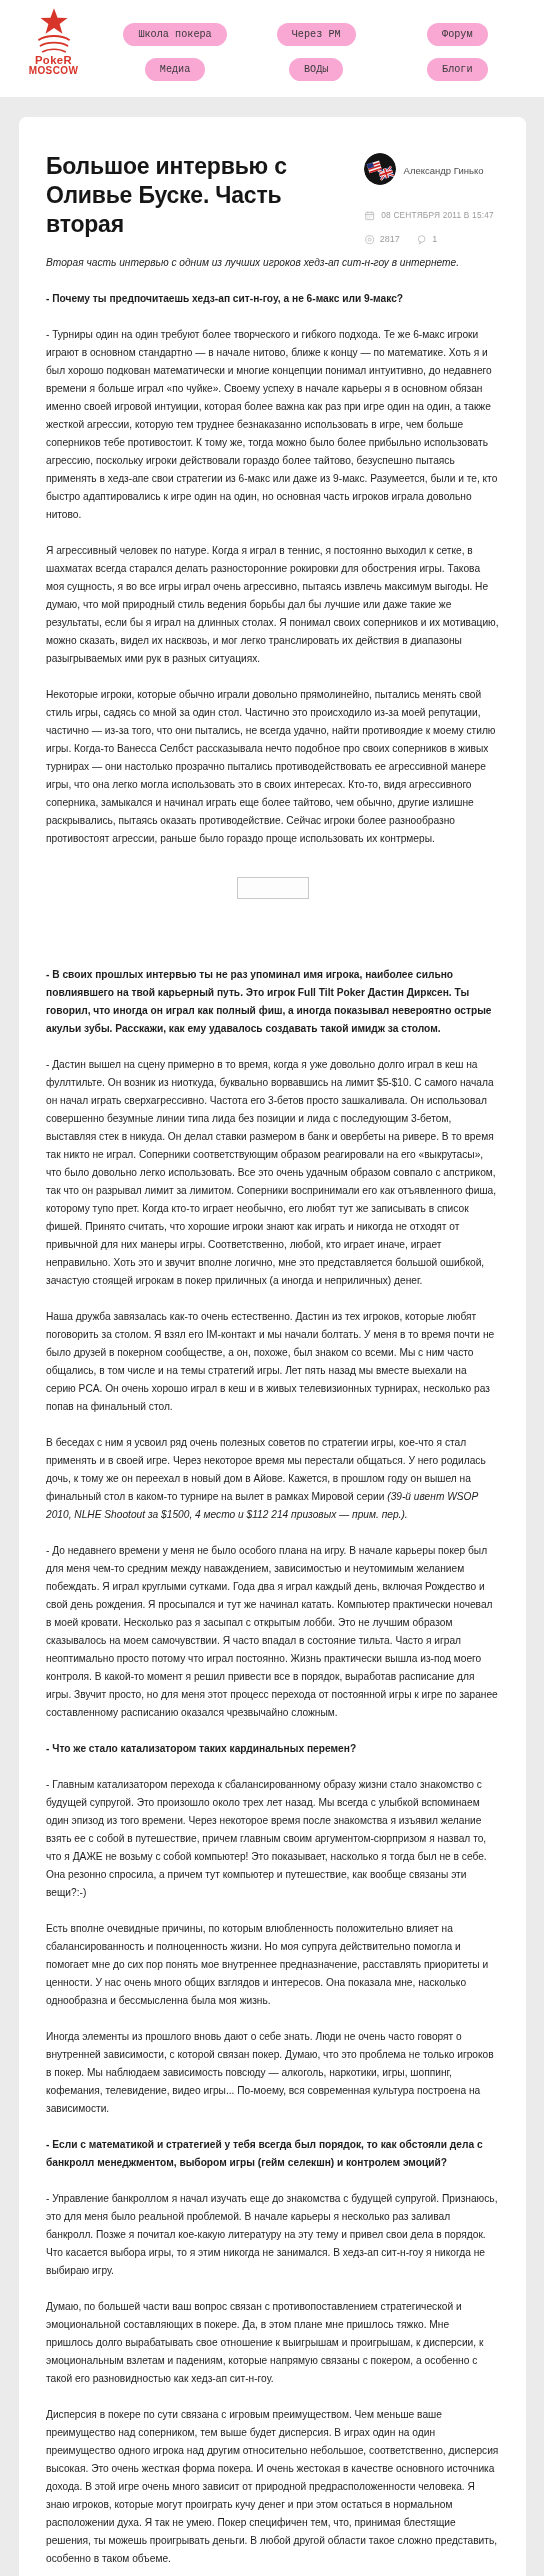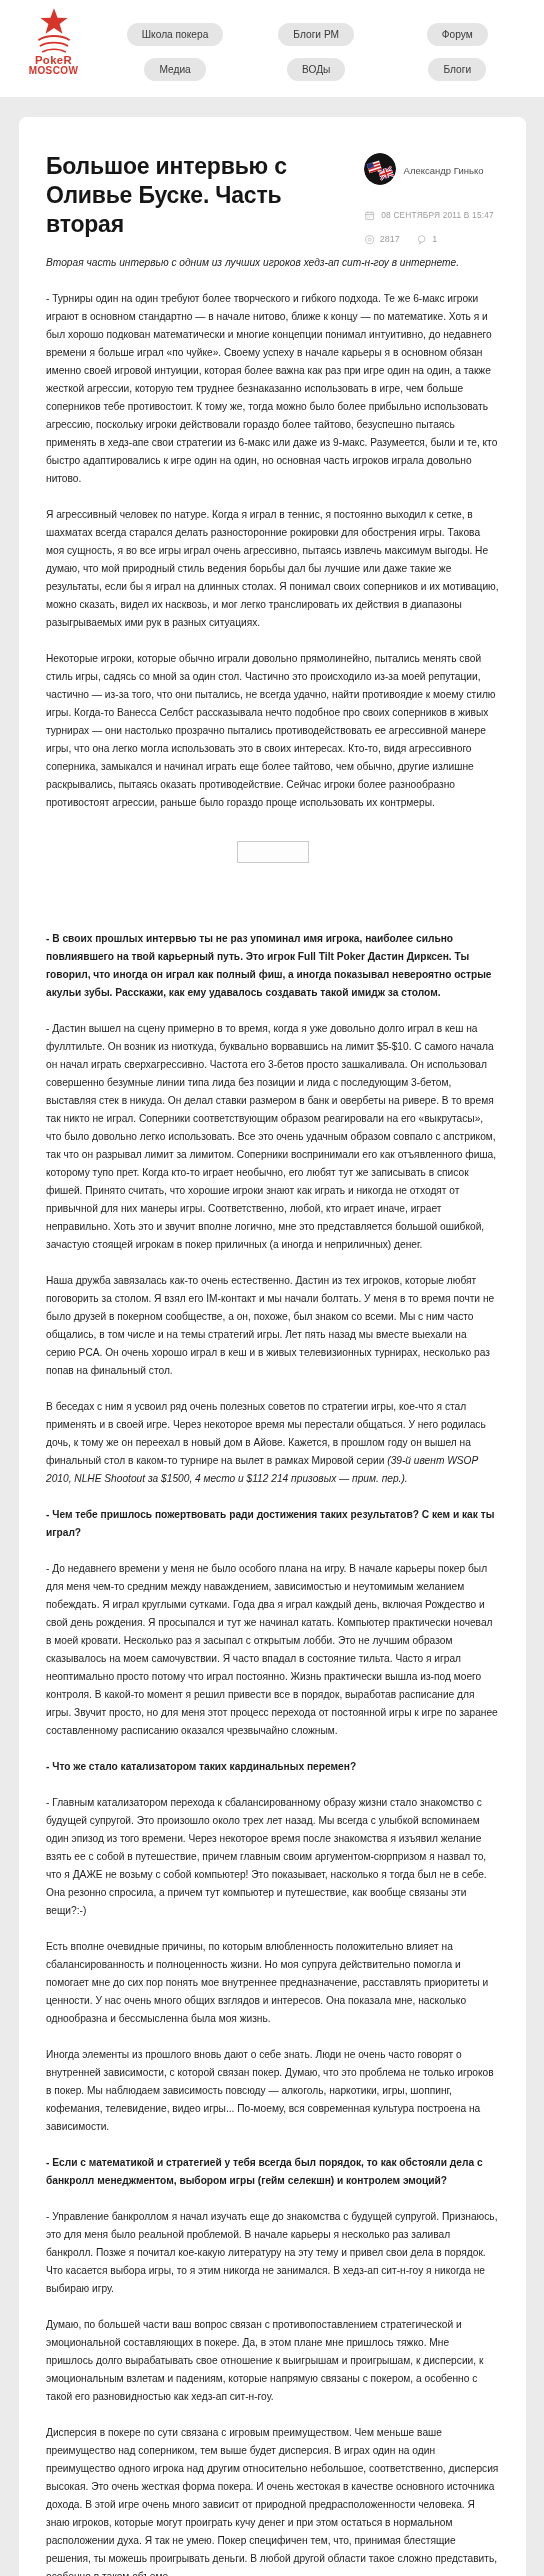--- a/index.html
+++ b/index.html
@@ -25,27 +25,27 @@
   .logo-line2{font-size:10px;display:block;}
   .nav-grid{
     flex:1;
     display:grid;
     grid-template-columns:1fr 1fr 1fr;
     grid-row-gap:12px;
     grid-column-gap:23px;
     margin:15px 7.6px 0 30px;
   }
   .nav-btn{
-    background:#e5e5e5;
+    background:#f9a8d4;
     border:none;
     border-radius:12px;
     padding:6px 15px;
     font-size:10.2px;
     color:#3a3a3a;
-    font-family:Liberation Sans, sans-serif;
+    font-family:Liberation Mono, monospace;
     cursor:pointer;
     justify-self:center;
     min-width:53px;
     white-space:nowrap;
   }
   .card{
     background:#fff;
     border-radius:7.6px;
     margin:19.7px 19px 0 19px;
     padding:35px 27px 30px 27px;
@@ -108,21 +108,21 @@
         <path d="M18 50 C27 44.5, 45 44.5, 54 50" stroke="#d7342a" stroke-width="2.4" fill="none" stroke-linecap="round"></path>
         <path d="M21 58 C29 53.5, 43 53.5, 51 58" stroke="#d7342a" stroke-width="2.2" fill="none" stroke-linecap="round"></path>
       </svg>
       <span class="logo-text">
         <span class="logo-line1">PokeR</span>
         <span class="logo-line2">MOSCOW</span>
       </span>
     </a>
     <nav class="nav-grid">
       <button class="nav-btn">Школа покера</button>
-      <button class="nav-btn">Блоги РМ</button>
+      <button class="nav-btn">Через РМ</button>
       <button class="nav-btn">Форум</button>
       <button class="nav-btn">Медиа</button>
       <button class="nav-btn">ВОДы</button>
       <button class="nav-btn">Блоги</button>
     </nav>
   </header>
 
   <main class="card">
 
     <div class="card-head">
@@ -175,29 +175,29 @@
               <path d="M8.5 16.5 L7 21 L11.5 18.2"></path>
             </svg>
             <span>1</span>
           </span>
         </div>
       </aside>
     </div>
 
     <div id="article-body">
         <p class="intro">Вторая часть интервью с одним из лучших игроков хедз-ап сит-н-гоу в интернете.</p>
+        <p class="question">- Почему ты предпочитаешь хедз-ап сит-н-гоу, а не 6-макс или 9-макс?</p>
         <p class="normal">- Турниры один на один требуют более творческого и гибкого подхода. Те же 6-макс игроки играют в основном стандартно — в начале нитово, ближе к концу — по математике. Хоть я и был хорошо подкован математически и многие концепции понимал интуитивно, до недавнего времени я больше играл «по чуйке». Своему успеху в начале карьеры я в основном обязан именно своей игровой интуиции, которая более важна как раз при игре один на один, а также жесткой агрессии, которую тем труднее безнаказанно использовать в игре, чем больше соперников тебе противостоит. К тому же, тогда можно было более прибыльно использовать агрессию, поскольку игроки действовали гораздо более тайтово, безуспешно пытаясь применять в хедз-апе свои стратегии из 6-макс или даже из 9-макс. Разумеется, были и те, кто быстро адаптировались к игре один на один, но основная часть игроков играла довольно нитово.</p>
         <p class="normal">Я агрессивный человек по натуре. Когда я играл в теннис, я постоянно выходил к сетке, в шахматах всегда старался делать разносторонние рокировки для обострения игры. Такова моя сущность, я во все игры играл очень агрессивно, пытаясь извлечь максимум выгоды. Не думаю, что мой природный стиль ведения борьбы дал бы лучшие или даже такие же результаты, если бы я играл на длинных столах. Я понимал своих соперников и их мотивацию, можно сказать, видел их насквозь, и мог легко транслировать их действия в диапазоны разыгрываемых ими рук в разных ситуациях.</p>
         <p class="normal">Некоторые игроки, которые обычно играли довольно прямолинейно, пытались менять свой стиль игры, садясь со мной за один стол. Частично это происходило из-за моей репутации, частично — из-за того, что они пытались, не всегда удачно, найти противоядие к моему стилю игры. Когда-то Ванесса Селбст рассказывала нечто подобное про своих соперников в живых турнирах — они настолько прозрачно пытались противодействовать ее агрессивной манере игры, что она легко могла использовать это в своих интересах. Кто-то, видя агрессивного соперника, замыкался и начинал играть еще более тайтово, чем обычно, другие излишне раскрывались, пытаясь оказать противодействие. Сейчас игроки более разнообразно противостоят агрессии, раньше было гораздо проще использовать их контрмеры.</p>
         <div class="img-placeholder"></div>
         <p class="question">- В своих прошлых интервью ты не раз упоминал имя игрока, наиболее сильно повлиявшего на твой карьерный путь. Это игрок Full Tilt Poker Дастин Дирксен. Ты говорил, что иногда он играл как полный фиш, а иногда показывал невероятно острые акульи зубы. Расскажи, как ему удавалось создавать такой имидж за столом.</p>
         <p class="normal">- Дастин вышел на сцену примерно в то время, когда я уже довольно долго играл в кеш на фуллтильте. Он возник из ниоткуда, буквально ворвавшись на лимит $5-$10. С самого начала он начал играть сверхагрессивно. Частота его 3-бетов просто зашкаливала. Он использовал совершенно безумные линии типа лида без позиции и лида с последующим 3-бетом, выставляя стек в никуда. Он делал ставки размером в банк и овербеты на ривере. В то время так никто не играл. Соперники соответствующим образом реагировали на его «выкрутасы», что было довольно легко использовать. Все это очень удачным образом совпало с апстриком, так что он разрывал лимит за лимитом. Соперники воспринимали его как отъявленного фиша, которому тупо прет. Когда кто-то играет необычно, его любят тут же записывать в список фишей. Принято считать, что хорошие игроки знают как играть и никогда не отходят от привычной для них манеры игры. Соответственно, любой, кто играет иначе, играет неправильно. Хоть это и звучит вполне логично, мне это представляется большой ошибкой, зачастую стоящей игрокам в покер приличных (а иногда и неприличных) денег.</p>
         <p class="normal">Наша дружба завязалась как-то очень естественно. Дастин из тех игроков, которые любят поговорить за столом. Я взял его IM-контакт и мы начали болтать. У меня в то время почти не было друзей в покерном сообществе, а он, похоже, был знаком со всеми. Мы с ним часто общались, в том числе и на темы стратегий игры. Лет пять назад мы вместе выехали на серию PCA. Он очень хорошо играл в кеш и в живых телевизионных турнирах, несколько раз попав на финальный стол.</p>
         <p class="normal">В беседах с ним я усвоил ряд очень полезных советов по стратегии игры, кое-что я стал применять и в своей игре. Через некоторое время мы перестали общаться. У него родилась дочь, к тому же он переехал в новый дом в Айове. Кажется, в прошлом году он вышел на финальный стол в каком-то турнире на вылет в рамках Мировой серии <em>(39-й ивент WSOP 2010, NLHE Shootout за $1500, 4 место и $112 214 призовых — прим. пер.).</em></p>
-        <p class="question">- Чем тебе пришлось пожертвовать ради достижения таких результатов? С кем и как ты играл?</p>
         <p class="normal">- До недавнего времени у меня не было особого плана на игру. В начале карьеры покер был для меня чем-то средним между наваждением, зависимостью и неутомимым желанием побеждать. Я играл круглыми сутками. Года два я играл каждый день, включая Рождество и свой день рождения. Я просыпался и тут же начинал катать. Компьютер практически ночевал в моей кровати. Несколько раз я засыпал с открытым лобби. Это не лучшим образом сказывалось на моем самочувствии. Я часто впадал в состояние тильта. Часто я играл неоптимально просто потому что играл постоянно. Жизнь практически вышла из-под моего контроля. В какой-то момент я решил привести все в порядок, выработав расписание для игры. Звучит просто, но для меня этот процесс перехода от постоянной игры к игре по заранее составленному расписанию оказался чрезвычайно сложным.</p>
         <p class="question">- Что же стало катализатором таких кардинальных перемен?</p>
         <p class="normal">- Главным катализатором перехода к сбалансированному образу жизни стало знакомство с будущей супругой. Это произошло около трех лет назад. Мы всегда с улыбкой вспоминаем один эпизод из того времени. Через некоторое время после знакомства я изъявил желание взять ее с собой в путешествие, причем главным своим аргументом-сюрпризом я назвал то, что я ДАЖЕ не возьму с собой компьютер! Это показывает, насколько я тогда был не в себе. Она резонно спросила, а причем тут компьютер и путешествие, как вообще связаны эти вещи?:-)</p>
         <p class="normal">Есть вполне очевидные причины, по которым влюбленность положительно влияет на сбалансированность и полноценность жизни. Но моя супруга действительно помогла и помогает мне до сих пор понять мое внутреннее предназначение, расставлять приоритеты и ценности. У нас очень много общих взглядов и интересов. Она показала мне, насколько однообразна и бессмысленна была моя жизнь.</p>
         <p class="normal">Иногда элементы из прошлого вновь дают о себе знать. Люди не очень часто говорят о внутренней зависимости, с которой связан покер. Думаю, что это проблема не только игроков в покер. Мы наблюдаем зависимость повсюду — алкоголь, наркотики, игры, шоппинг, кофемания, телевидение, видео игры... По-моему, вся современная культура построена на зависимости.</p>
         <p class="question">- Если с математикой и стратегией у тебя всегда был порядок, то как обстояли дела с банкролл менеджментом, выбором игры (гейм селекшн) и контролем эмоций?</p>
         <p class="normal">- Управление банкроллом я начал изучать еще до знакомства с будущей супругой. Признаюсь, это для меня было реальной проблемой. В начале карьеры я несколько раз заливал банкролл. Позже я почитал кое-какую литературу на эту тему и привел свои дела в порядок. Что касается выбора игры, то я этим никогда не занимался. В хедз-ап сит-н-гоу я никогда не выбираю игру.</p>
         <p class="normal">Думаю, по большей части ваш вопрос связан с противопоставлением стратегической и эмоциональной составляющих в покере. Да, в этом плане мне пришлось тяжко. Мне пришлось долго вырабатывать свое отношение к выигрышам и проигрышам, к дисперсии, к эмоциональным взлетам и падениям, которые напрямую связаны с покером, а особенно с такой его разновидностью как хедз-ап сит-н-гоу.</p>
         <p class="normal">Дисперсия в покере по сути связана с игровым преимуществом. Чем меньше ваше преимущество над соперником, тем выше будет дисперсия. В играх один на один преимущество одного игрока над другим относительно небольшое, соответственно, дисперсия высокая. Это очень жесткая форма покера. И очень жестокая в качестве основного источника дохода. В этой игре очень много зависит от природной предрасположенности человека. Я знаю игроков, которые могут проиграть кучу денег и при этом остаться в нормальном расположении духа. Я так не умею. Покер специфичен тем, что, принимая блестящие решения, ты можешь проигрывать деньги. В любой другой области такое сложно представить, особенно в таком объеме.</p>
       </div>

